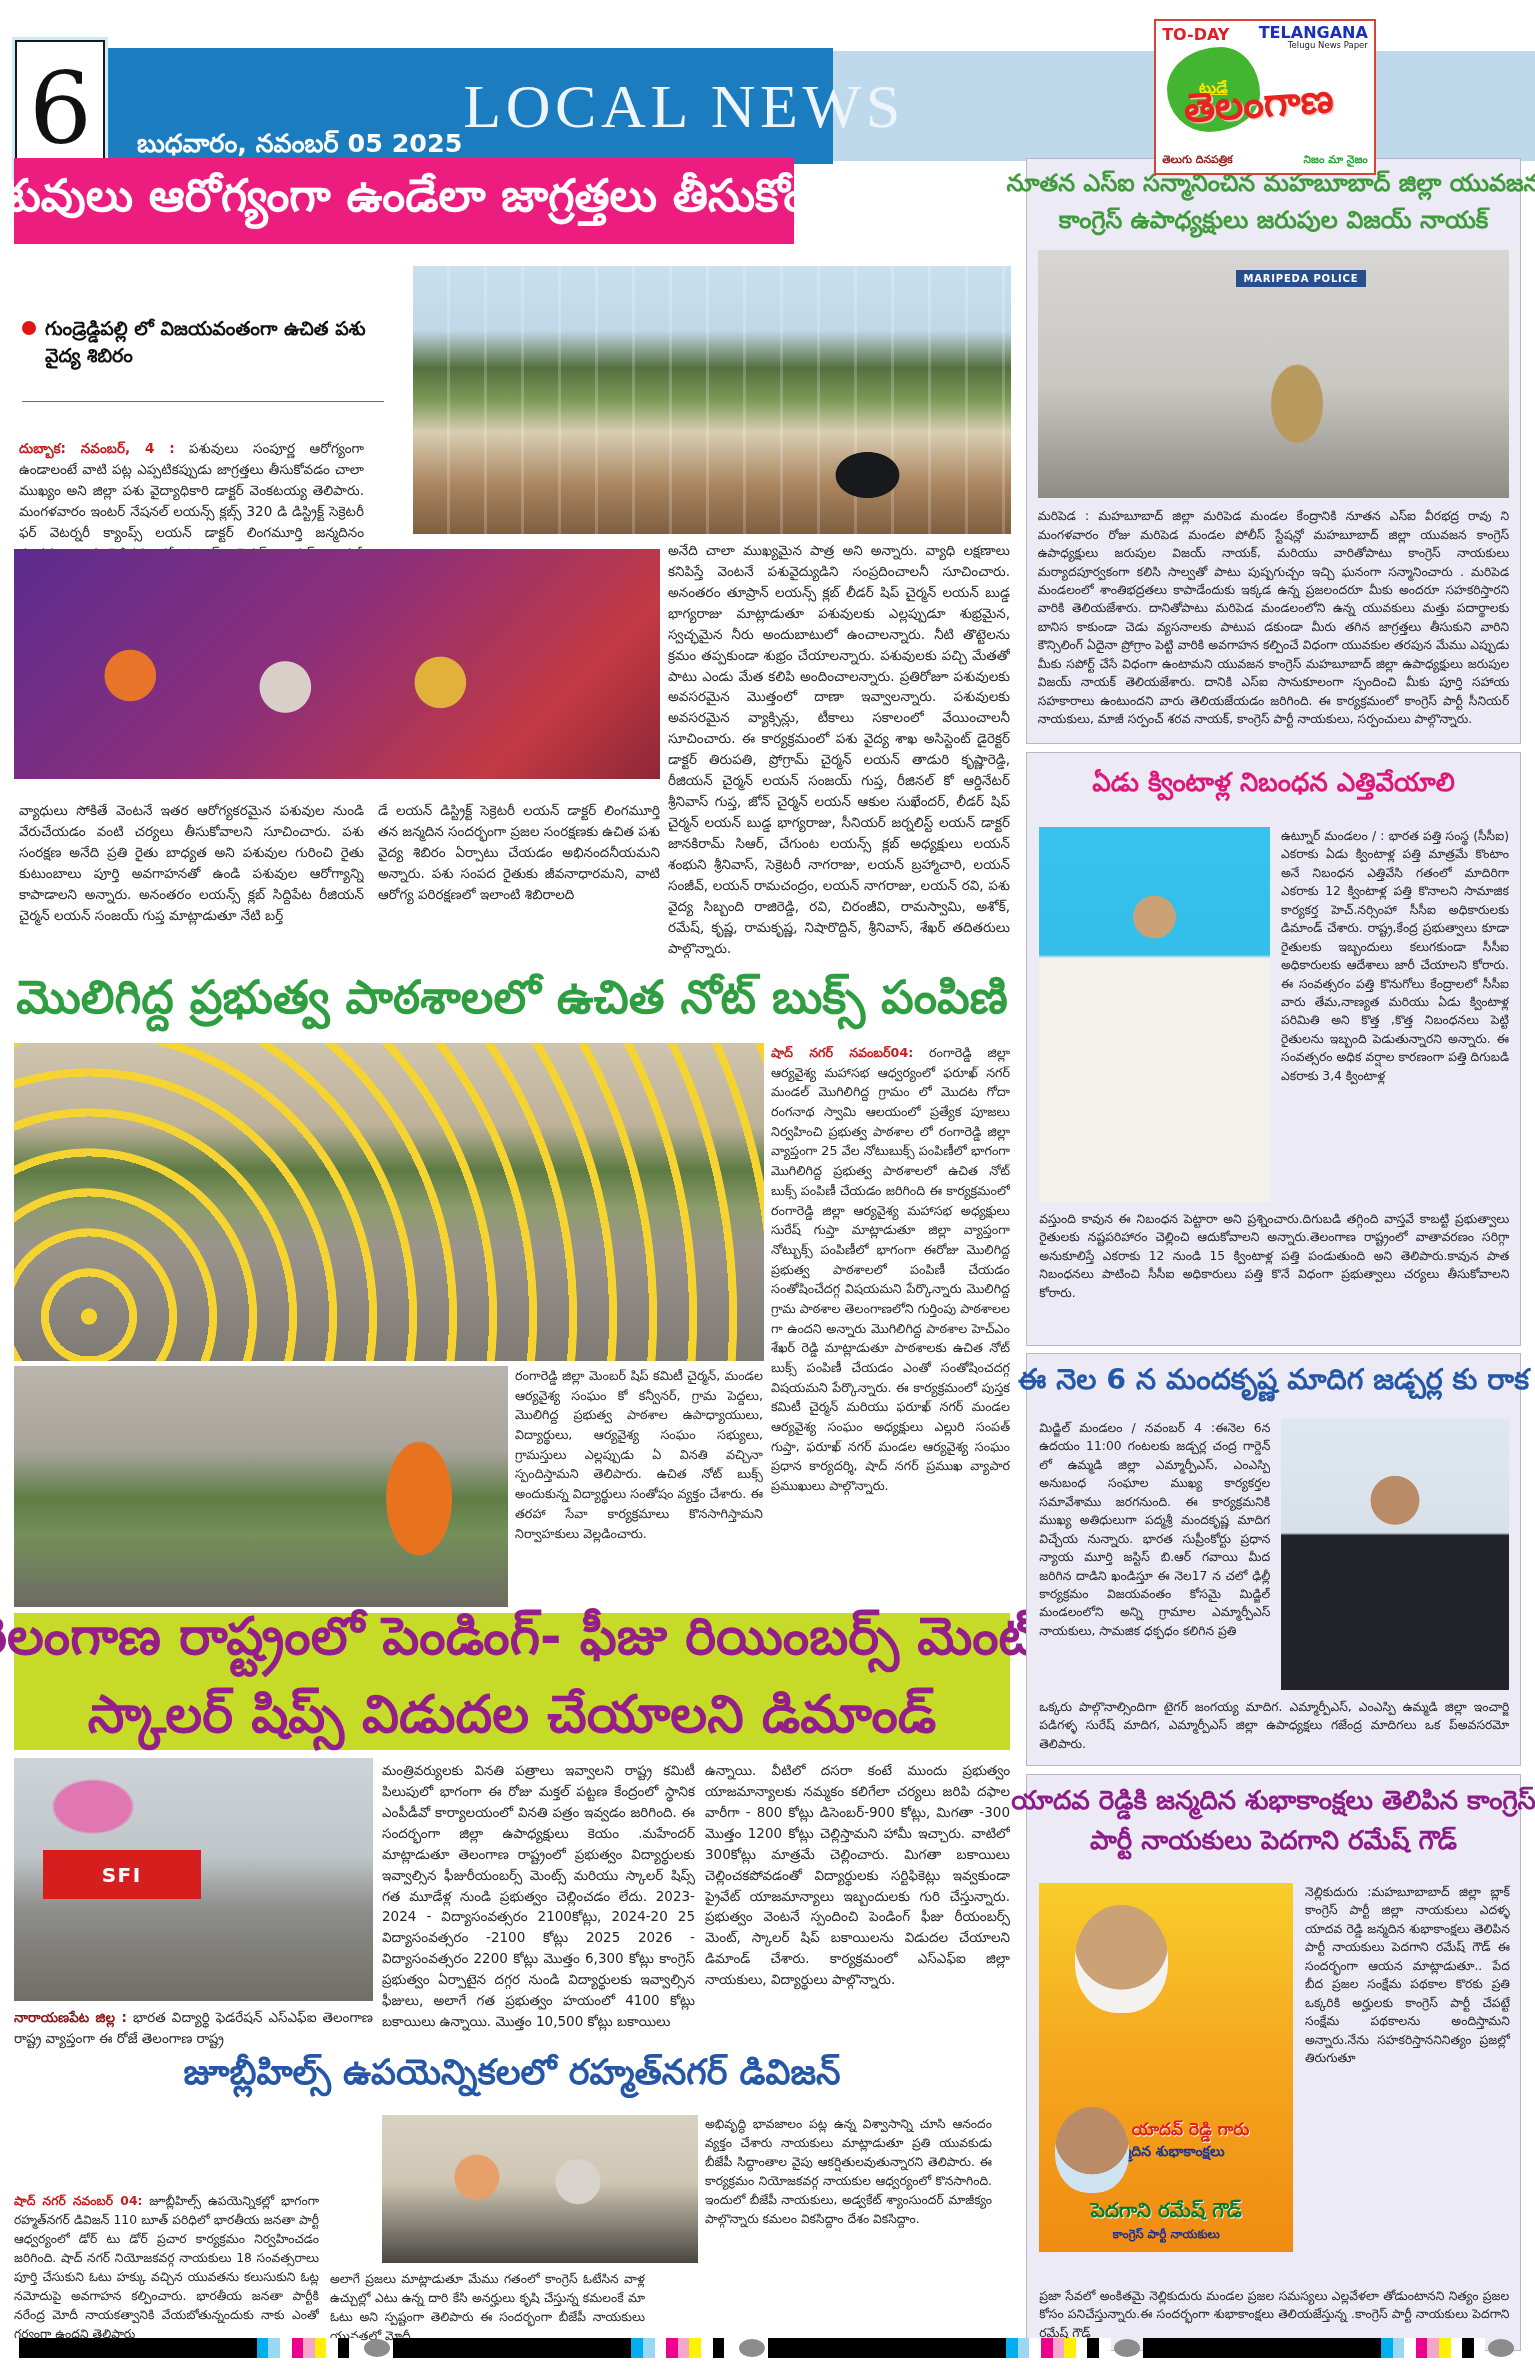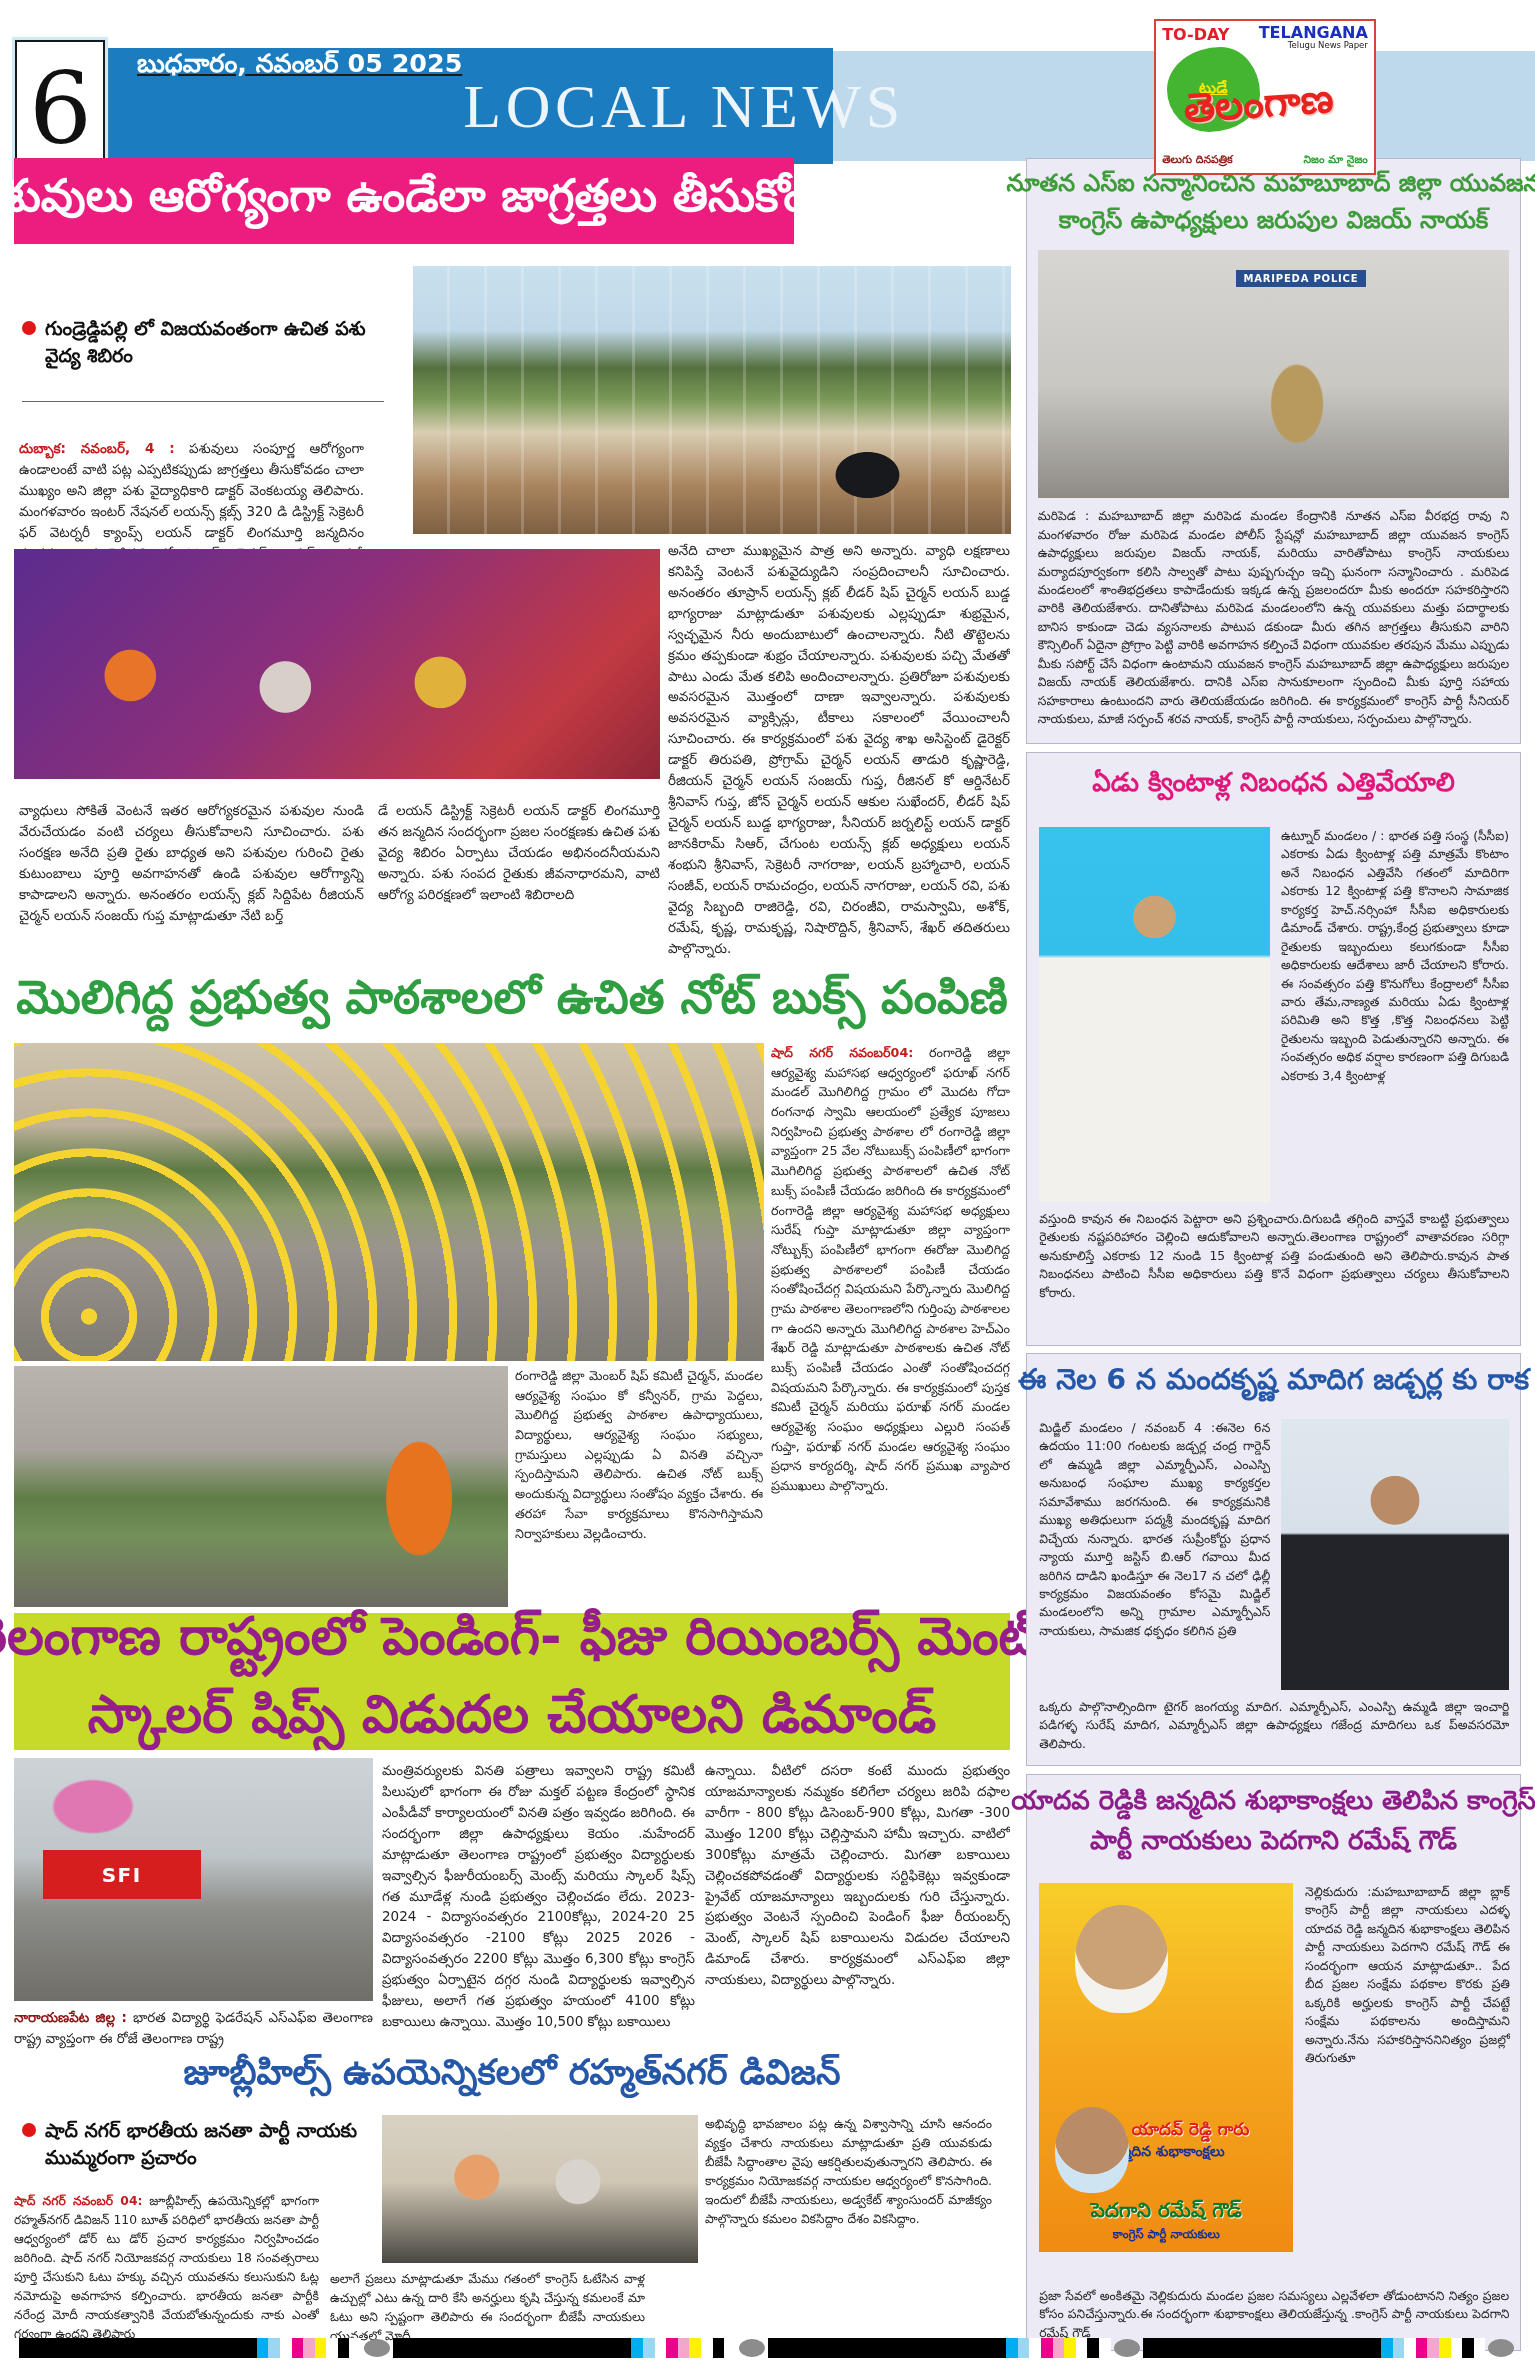--- a/index.html
+++ b/index.html
@@ -3,21 +3,21 @@
 <meta charset="utf-8">
 <style>
   html,body{margin:0;padding:0;background:#ffffff;}
   #page{position:relative;width:1535px;height:2377px;background:#ffffff;overflow:hidden;
         font-family:"DejaVu Sans",sans-serif;color:#1b1b1b;}
   .abs{position:absolute;}
   
   .numbox{left:15.4px;top:40px;width:86px;height:133px;background:#fff;border:2.3px solid #15191c;
           box-shadow:0 0 0 3.1px #cfe9f5;display:flex;align-items:center;justify-content:center;}
   .numbox span{font-family:"DejaVu Serif",serif;font-size:99px;line-height:1;color:#111;}
-  .blueband{left:105px;top:48px;width:728px;height:116px;background:#1b7cc0;display:flex;align-items:flex-start;text-decoration:underline;}
+  .blueband{left:105px;top:48px;width:728px;height:116px;background:#1b7cc0;display:flex;align-items:flex-end;}
   .dateline-hdr{color:#ffffff;font-weight:bold;font-size:25.4px;padding-left:32px;white-space:nowrap;}
   .sectiontitle{position:absolute;left:332px;top:0;width:494px;height:116px;display:flex;align-items:center;justify-content:center;
           font-family:"Liberation Serif",serif;font-size:62px;letter-spacing:4.6px;color:#edf4fa;}
   .lightband{left:833px;top:51px;width:703px;height:110px;background:#bdd9eb;}
   .logobox{left:1154px;top:18.5px;width:222px;height:156px;background:#ffffff;border:2.3px solid #d84338;z-index:5;
            display:flex;flex-direction:column;justify-content:space-between;padding:4.6px 6.2px;box-sizing:border-box;}
   .logorow1{display:flex;justify-content:space-between;align-items:flex-start;}
   .logo-today{color:#e01e26;font-weight:bold;font-size:16px;}
   .logo-state{color:#1b2fbf;font-weight:bold;font-size:16px;text-align:right;line-height:1;}
   .logo-tag{color:#222;font-size:8.5px;text-align:right;display:block;font-weight:normal;}
@@ -197,24 +197,20 @@
   <div class="abs btxt" style="left:382px;top:1760px;width:313px;height:276px;">
     <span>మంత్రివర్యులకు వినతి పత్రాలు ఇవ్వాలని రాష్ట్ర కమిటీ పిలుపులో భాగంగా ఈ రోజు మక్తల్ పట్టణ కేంద్రంలో స్థానిక ఎంపీడీవో కార్యాలయంలో వినతి పత్రం ఇవ్వడం జరిగింది. ఈ సందర్భంగా జిల్లా ఉపాధ్యక్షులు కెయం .మహేందర్ మాట్లాడుతూ తెలంగాణ రాష్ట్రంలో ప్రభుత్వం విద్యార్థులకు ఇవ్వాల్సిన ఫీజురీయంబర్స్ మెంట్స్ మరియు స్కాలర్ షిప్స్ గత మూడేళ్ల నుండి ప్రభుత్వం చెల్లించడం లేదు. 2023-2024 - విద్యాసంవత్సరం 2100కోట్లు, 2024-20 25 విద్యాసంవత్సరం -2100 కోట్లు 2025 2026 - విద్యాసంవత్సరం 2200 కోట్లు మొత్తం 6,300 కోట్లు కాంగ్రెస్ ప్రభుత్వం ఏర్పాటైన దగ్గర నుండి విద్యార్థులకు ఇవ్వాల్సిన ఫీజులు, అలాగే గత ప్రభుత్వం హయంలో 4100 కోట్లు బకాయిలు ఉన్నాయి. మొత్తం 10,500 కోట్లు బకాయిలు</span>
   </div>
   <div class="abs btxt" style="left:705px;top:1760px;width:305px;height:276px;">
     <span>ఉన్నాయి. వీటిలో దసరా కంటే ముందు ప్రభుత్వం యాజమాన్యాలకు నమ్మకం కలిగేలా చర్యలు జరిపి దఫాల వారీగా - 800 కోట్లు డిసెంబర్-900 కోట్లు, మిగతా -300 మొత్తం 1200 కోట్లు చెల్లిస్తామని హామీ ఇచ్చారు. వాటిలో 300కోట్లు మాత్రమే చెల్లించారు. మిగతా బకాయిలు చెల్లించకపోవడంతో విద్యార్థులకు సర్టిఫికెట్లు ఇవ్వకుండా ప్రైవేట్ యాజమాన్యాలు ఇబ్బందులకు గురి చేస్తున్నారు. ప్రభుత్వం వెంటనే స్పందించి పెండింగ్ ఫీజు రీయంబర్స్ మెంట్, స్కాలర్ షిప్ బకాయిలను విడుదల చేయాలని డిమాండ్ చేశారు. కార్యక్రమంలో ఎస్ఎఫ్ఐ జిల్లా నాయకులు, విద్యార్థులు పాల్గొన్నారు.</span>
   </div>
 
   <div class="abs h-a4">
     <span>జూబ్లీహిల్స్ ఉపయెన్నికలలో రహ్మత్‌నగర్ డివిజన్</span>
   </div>
-  <div class="abs subhead" style="left:21.6px;top:2117px;width:347px;">
-    <span class="bullet"></span>
-    <span>షాద్ నగర్ భారతీయ జనతా పార్టీ నాయకు ముమ్మరంగా ప్రచారం</span>
-  </div>
   <div class="abs photo ph-a4" style="left:382px;top:2115px;width:316px;height:148px;"></div>
   <div class="abs btxt" style="left:14px;top:2192px;width:305px;height:163px;font-size:12.3px;">
     <span class="dl">షాద్ నగర్ నవంబర్ 04:</span>
     <span>జూబ్లీహిల్స్ ఉపయెన్నికల్లో భాగంగా రహ్మత్‌నగర్ డివిజన్ 110 బూత్ పరిధిలో భారతీయ జనతా పార్టీ ఆధ్వర్యంలో డోర్ టు డోర్ ప్రచార కార్యక్రమం నిర్వహించడం జరిగింది. షాద్ నగర్ నియోజకవర్గ నాయకులు 18 సంవత్సరాలు పూర్తి చేసుకుని ఓటు హక్కు వచ్చిన యువతను కలుసుకుని ఓట్ల నమోదుపై అవగాహన కల్పించారు. భారతీయ జనతా పార్టీకి నరేంద్ర మోదీ నాయకత్వానికి వేయబోతున్నందుకు నాకు ఎంతో గర్వంగా ఉందని తెలిపారు</span>
   </div>
   <div class="abs btxt" style="left:330px;top:2270px;width:315px;height:86px;font-size:12.3px;">
     <span>అలాగే ప్రజలు మాట్లాడుతూ మేము గతంలో కాంగ్రెస్ ఓటేసిన వాళ్ల ఉచ్చుల్లో ఎటు ఉన్న దారి కేసి అనర్హులు కృషి చేస్తున్న కమలంకే మా ఓటు అని స్పష్టంగా తెలిపారు ఈ సందర్భంగా బీజేపీ నాయకులు యువతలో మోదీ</span>
   </div>
   <div class="abs btxt" style="left:705px;top:2115px;width:287px;height:241px;font-size:12.3px;">
     <span>అభివృద్ధి భావజాలం పట్ల ఉన్న విశ్వాసాన్ని చూసి ఆనందం వ్యక్తం చేశారు నాయకులు మాట్లాడుతూ ప్రతి యువకుడు బీజేపీ సిద్ధాంతాల వైపు ఆకర్షితులవుతున్నారని తెలిపారు. ఈ కార్యక్రమం నియోజకవర్గ నాయకుల ఆధ్వర్యంలో కొనసాగింది. ఇందులో బీజేపీ నాయకులు, అడ్వకేట్ శ్యాంసుందర్ మాజీక్యం పాల్గొన్నారు కమలం వికసిద్దాం దేశం వికసిద్దాం.</span>

